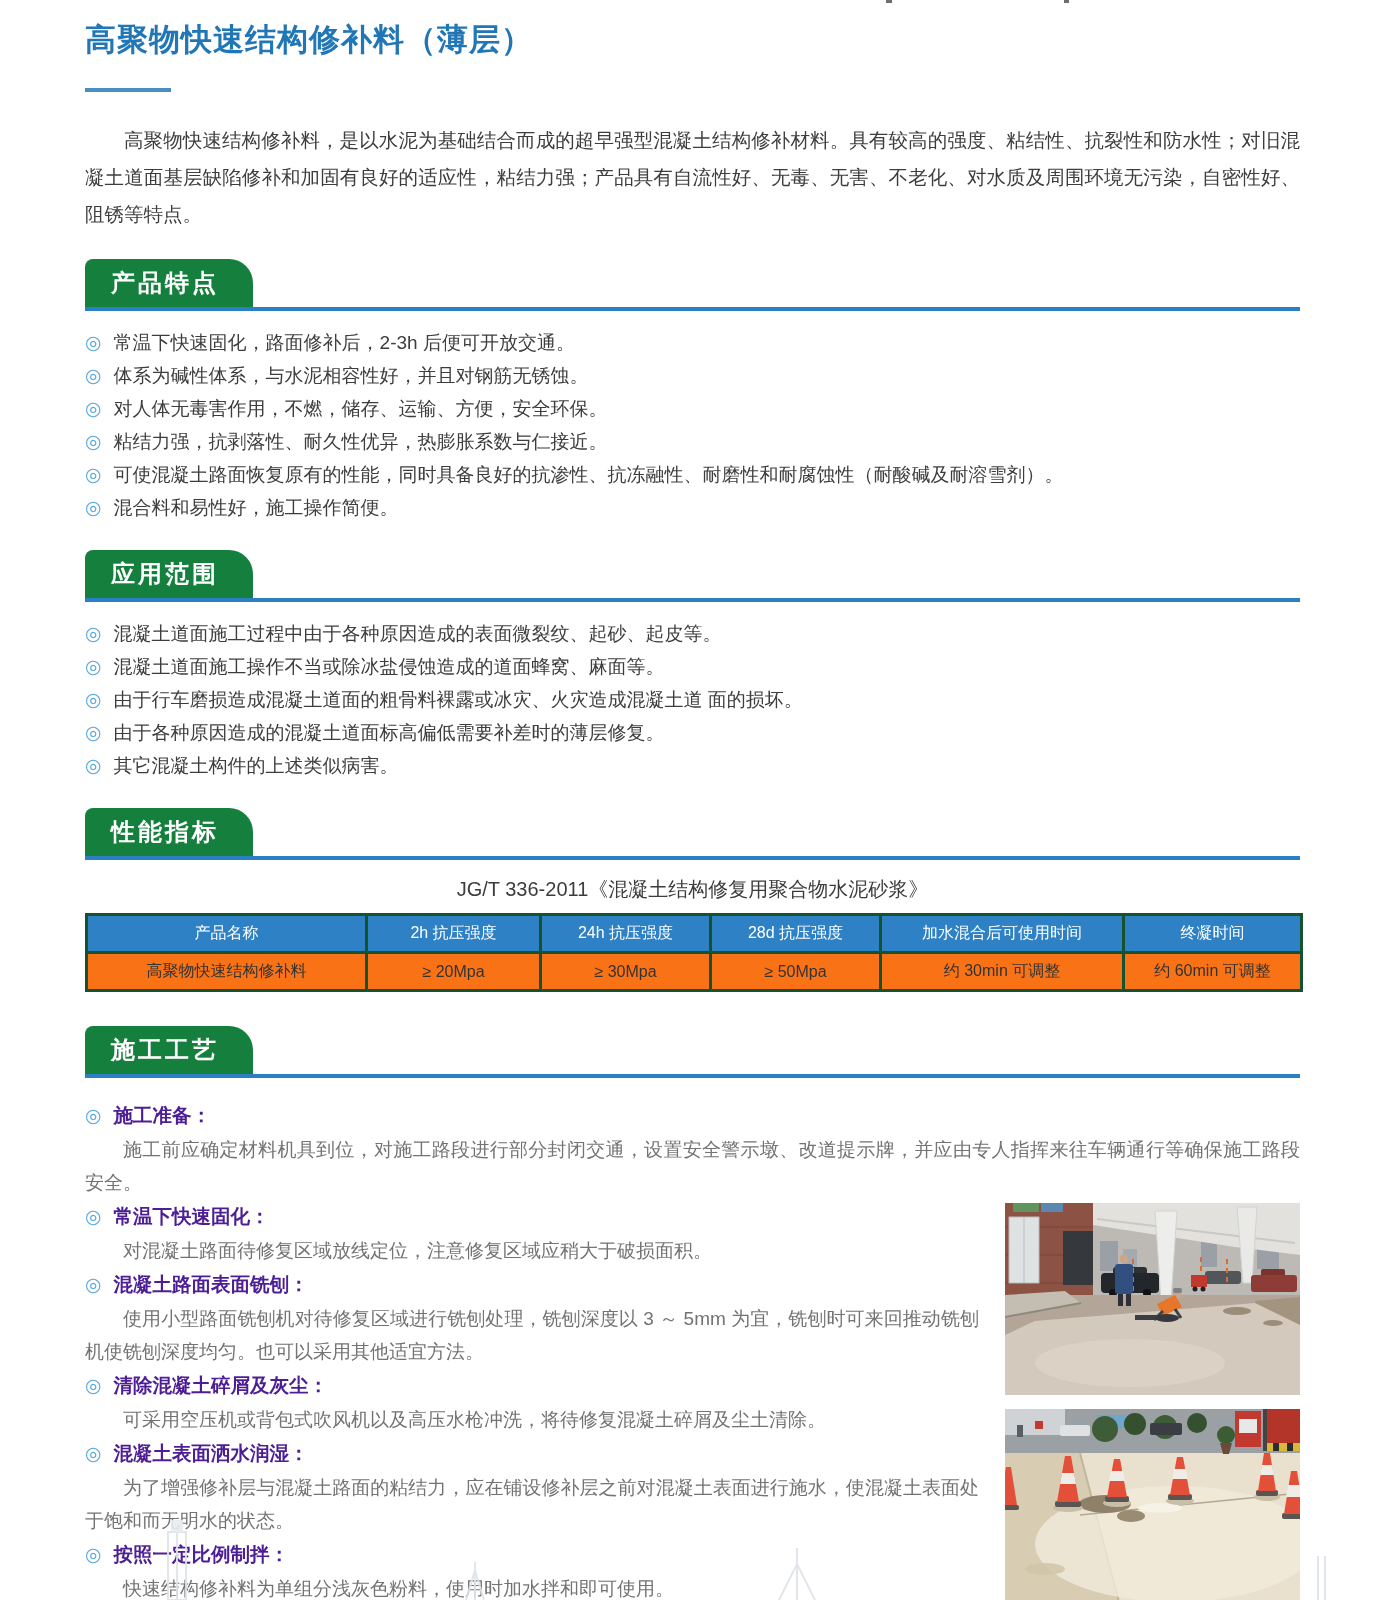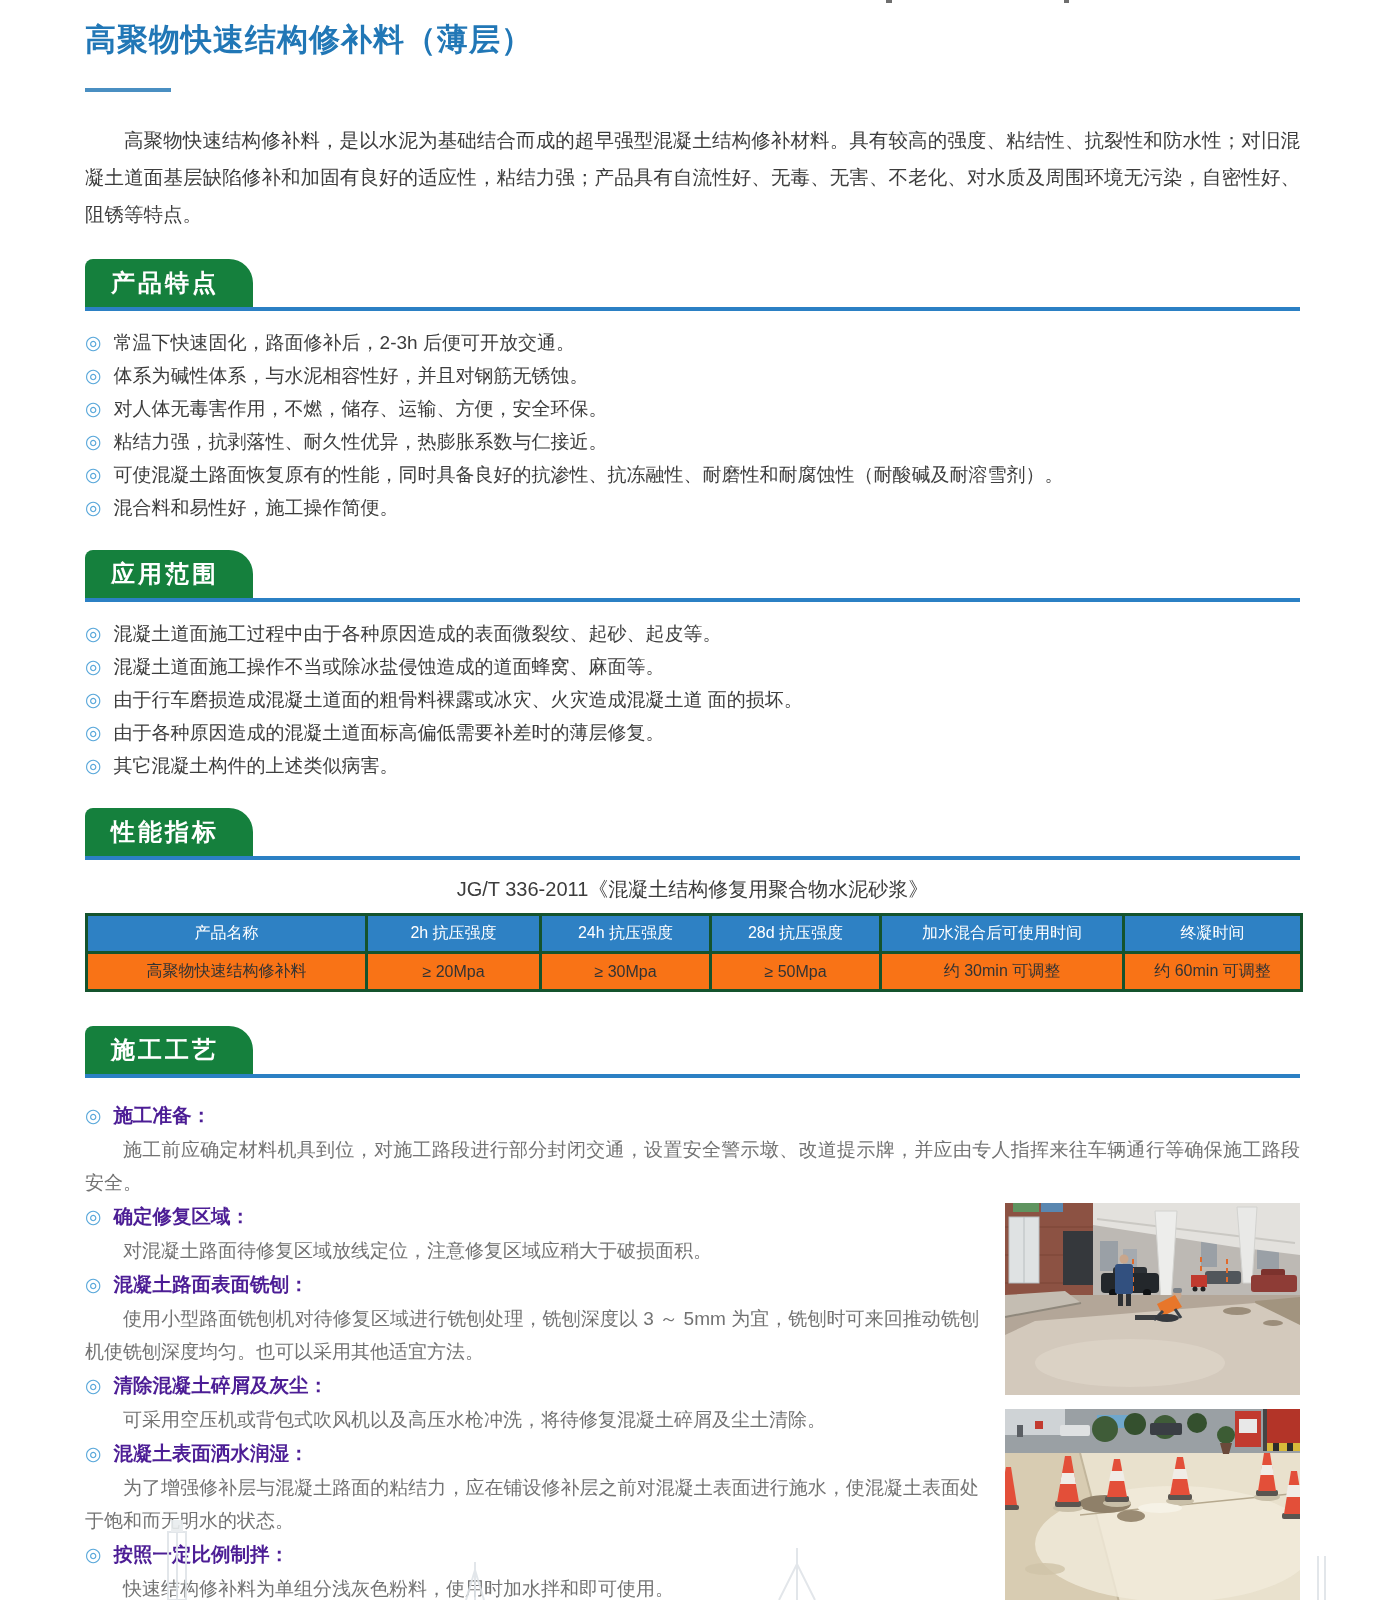--- a/index.html
+++ b/index.html
@@ -298,21 +298,21 @@
 
                 <rect x="277" y="104" width="24" height="6" rx="2" fill="#5a5550"></rect>
                 <polygon points="279,105 286,62 292,62 299,105" fill="#e34f39"></polygon>
                 <polygon points="281,88 297,88 295,76 283,76" fill="#f0ece6"></polygon>
               </g>
             </svg>
           </figure>
         </div>
 
         <div class="step">
-          <div class="step-head"><span class="dot">◎</span><b>确定修复区域：</b></div>
+          <div class="step-head"><span class="dot">◎</span><b>常温下快速固化：</b></div>
           <p class="ptext">对混凝土路面待修复区域放线定位，注意修复区域应稍大于破损面积。</p>
         </div>
         <div class="step">
           <div class="step-head"><span class="dot">◎</span><b>混凝土路面表面铣刨：</b></div>
           <p class="ptext">使用小型路面铣刨机对待修复区域进行铣刨处理，铣刨深度以 3 ～ 5mm 为宜，铣刨时可来回推动铣刨机使铣刨深度均匀。也可以采用其他适宜方法。</p>
         </div>
         <div class="step">
           <div class="step-head"><span class="dot">◎</span><b>清除混凝土碎屑及灰尘：</b></div>
           <p class="ptext">可采用空压机或背包式吹风机以及高压水枪冲洗，将待修复混凝土碎屑及尘土清除。</p>
         </div>

